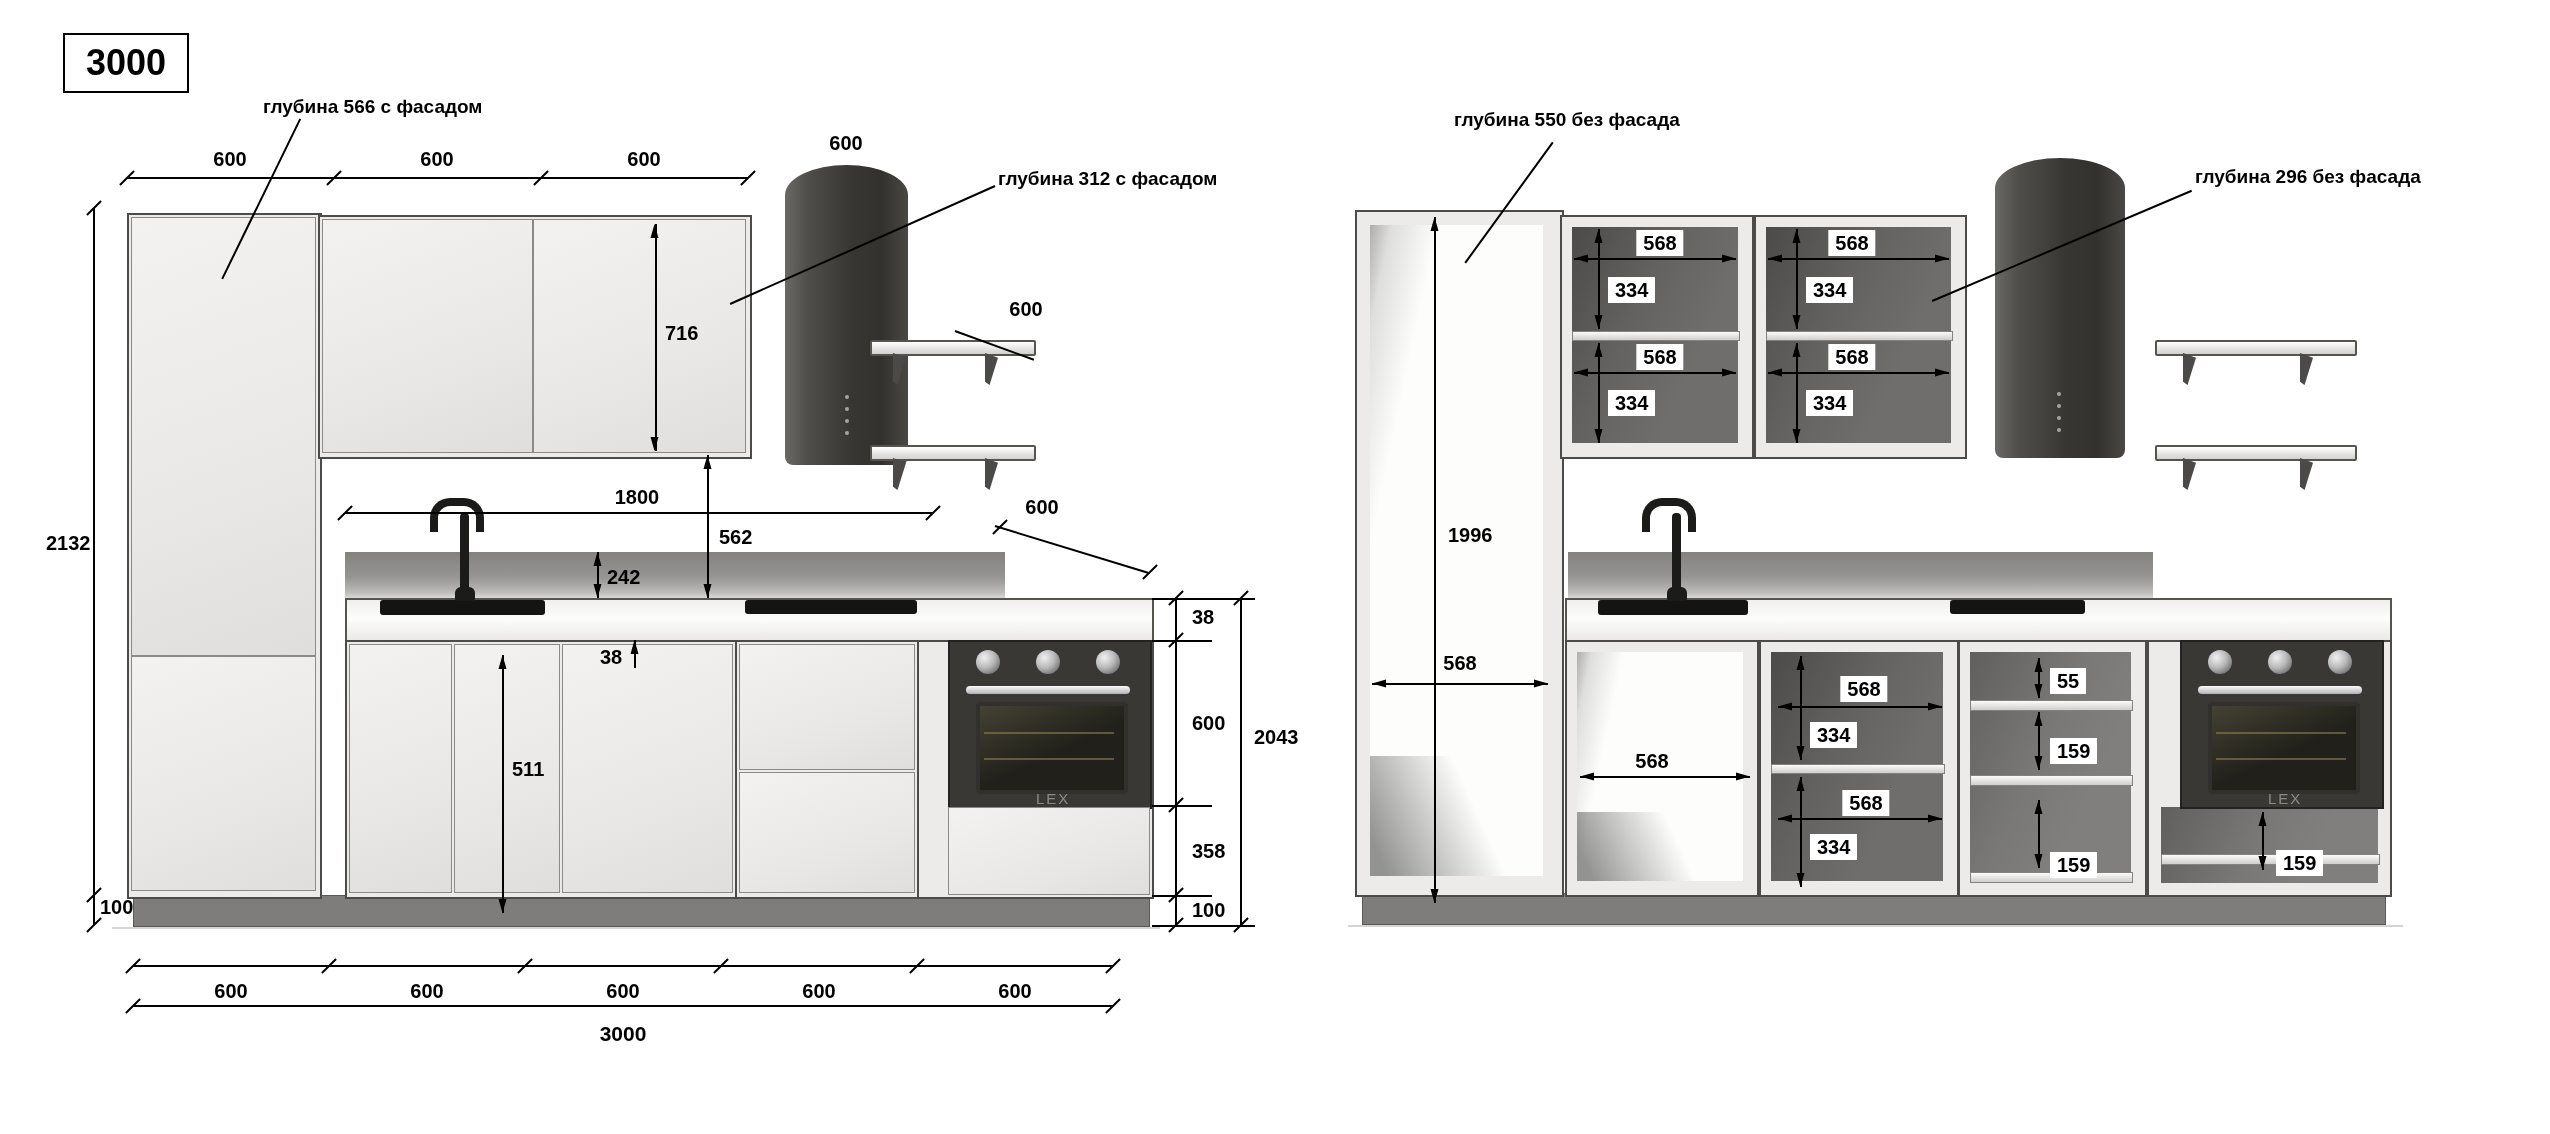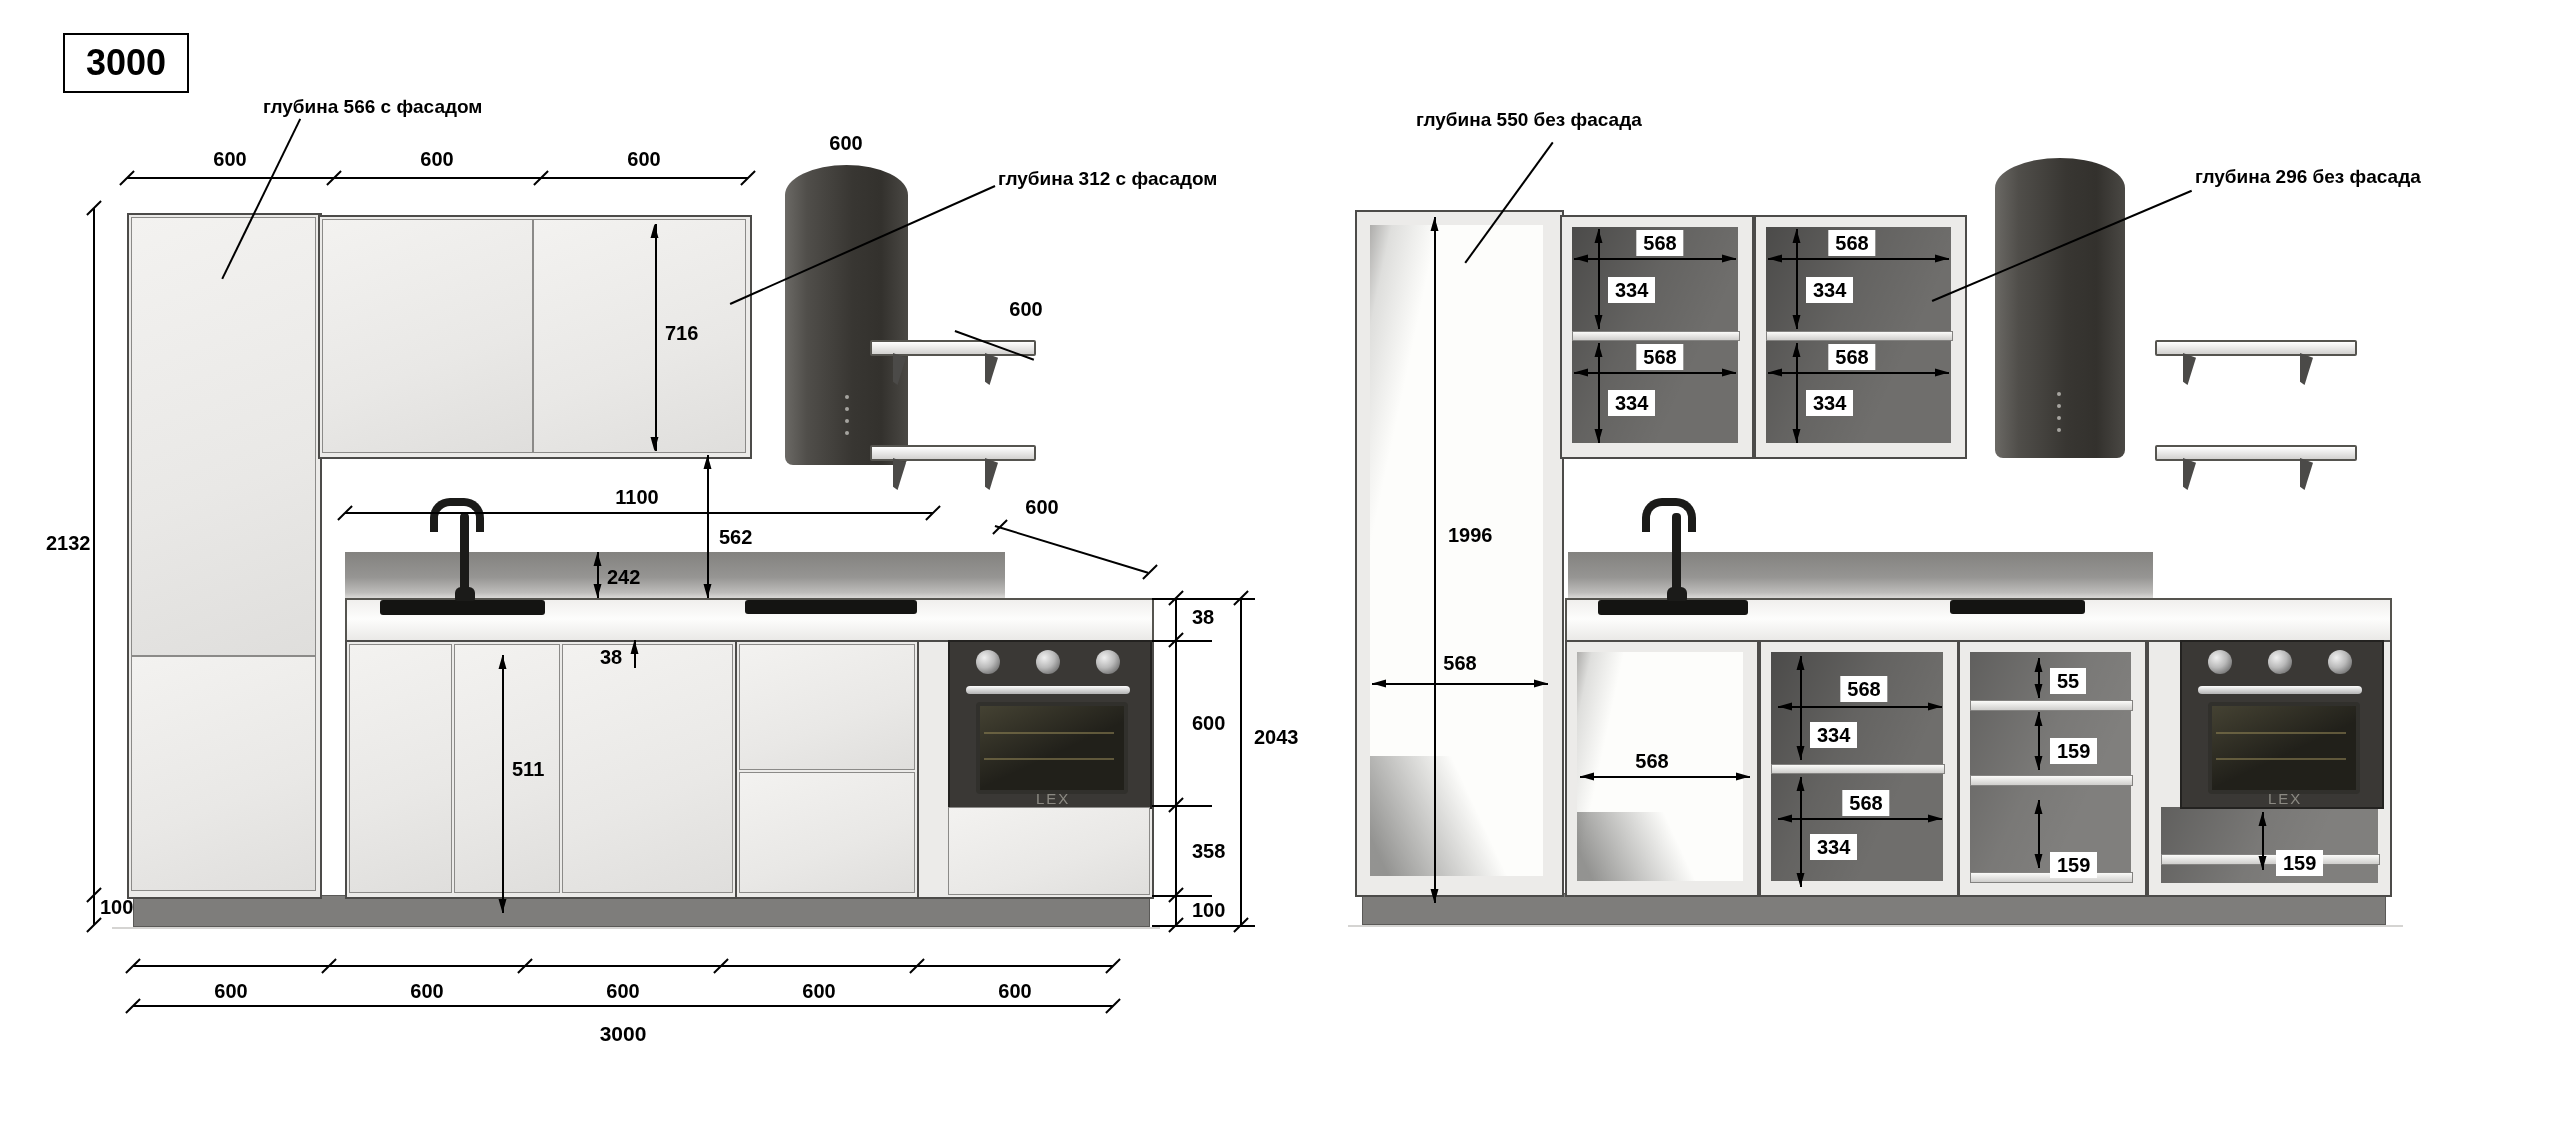--- a/index.html
+++ b/index.html
@@ -143,21 +143,21 @@
     <div class="ld" style="left:955px;top:330px;width:84px;transform:rotate(20deg)"></div>
 
     <div class="v" style="left:655px;top:224px;height:227px"></div>
     <div class="ar up" style="left:655px;top:224px"></div>
     <div class="ar dn" style="left:655px;top:451px"></div>
     <div class="lb" style="left:665px;top:322px">716</div>
 
     <div class="h" style="left:345px;top:512px;width:588px"></div>
     <div class="tk" style="left:345px;top:513px"></div>
     <div class="tk" style="left:933px;top:513px"></div>
-    <div class="lb c" style="left:637px;top:486px">1100</div>
+    <div class="lb c" style="left:637px;top:486px">1800</div>
 
     <div class="v" style="left:707px;top:455px;height:143px"></div>
     <div class="ar up" style="left:708px;top:455px"></div>
     <div class="ar dn" style="left:708px;top:598px"></div>
     <div class="lb" style="left:719px;top:526px">562</div>
 
     <div class="v" style="left:597px;top:552px;height:46px"></div>
     <div class="ar up" style="left:598px;top:552px"></div>
     <div class="ar dn" style="left:598px;top:598px"></div>
     <div class="lb" style="left:607px;top:566px">242</div>
@@ -290,21 +290,21 @@
     <div class="hdot" style="left:2057px;top:416px"></div>
     <div class="hdot" style="left:2057px;top:428px"></div>
 
     <div class="shelfb" style="left:2155px;top:340px;width:198px"></div>
     <div class="br" style="left:2183px;top:353px"></div>
     <div class="br" style="left:2300px;top:353px"></div>
     <div class="shelfb" style="left:2155px;top:445px;width:198px"></div>
     <div class="br" style="left:2183px;top:458px"></div>
     <div class="br" style="left:2300px;top:458px"></div>
 
-    <div class="note" style="left:1416px;top:109px">глубина 550 без фасада</div>
+    <div class="note" style="left:1454px;top:109px">глубина 550 без фасада</div>
     <div class="ld" style="left:1465px;top:262px;width:149px;transform:rotate(-54deg)"></div>
     <div class="note" style="left:2195px;top:166px">глубина 296 без фасада</div>
     <div class="ld" style="left:1932px;top:300px;width:282px;transform:rotate(-23deg)"></div>
 
     <div class="bspl" style="left:1568px;top:552px;width:585px;height:46px"></div>
     <div class="ctop" style="left:1565px;top:598px;width:823px;height:42px"></div>
 
     <div class="blk" style="left:1598px;top:600px;width:150px;height:15px"></div>
     <div class="farc" style="left:1642px;top:498px"></div>
     <div class="fnoz" style="left:1642px;top:520px"></div>

